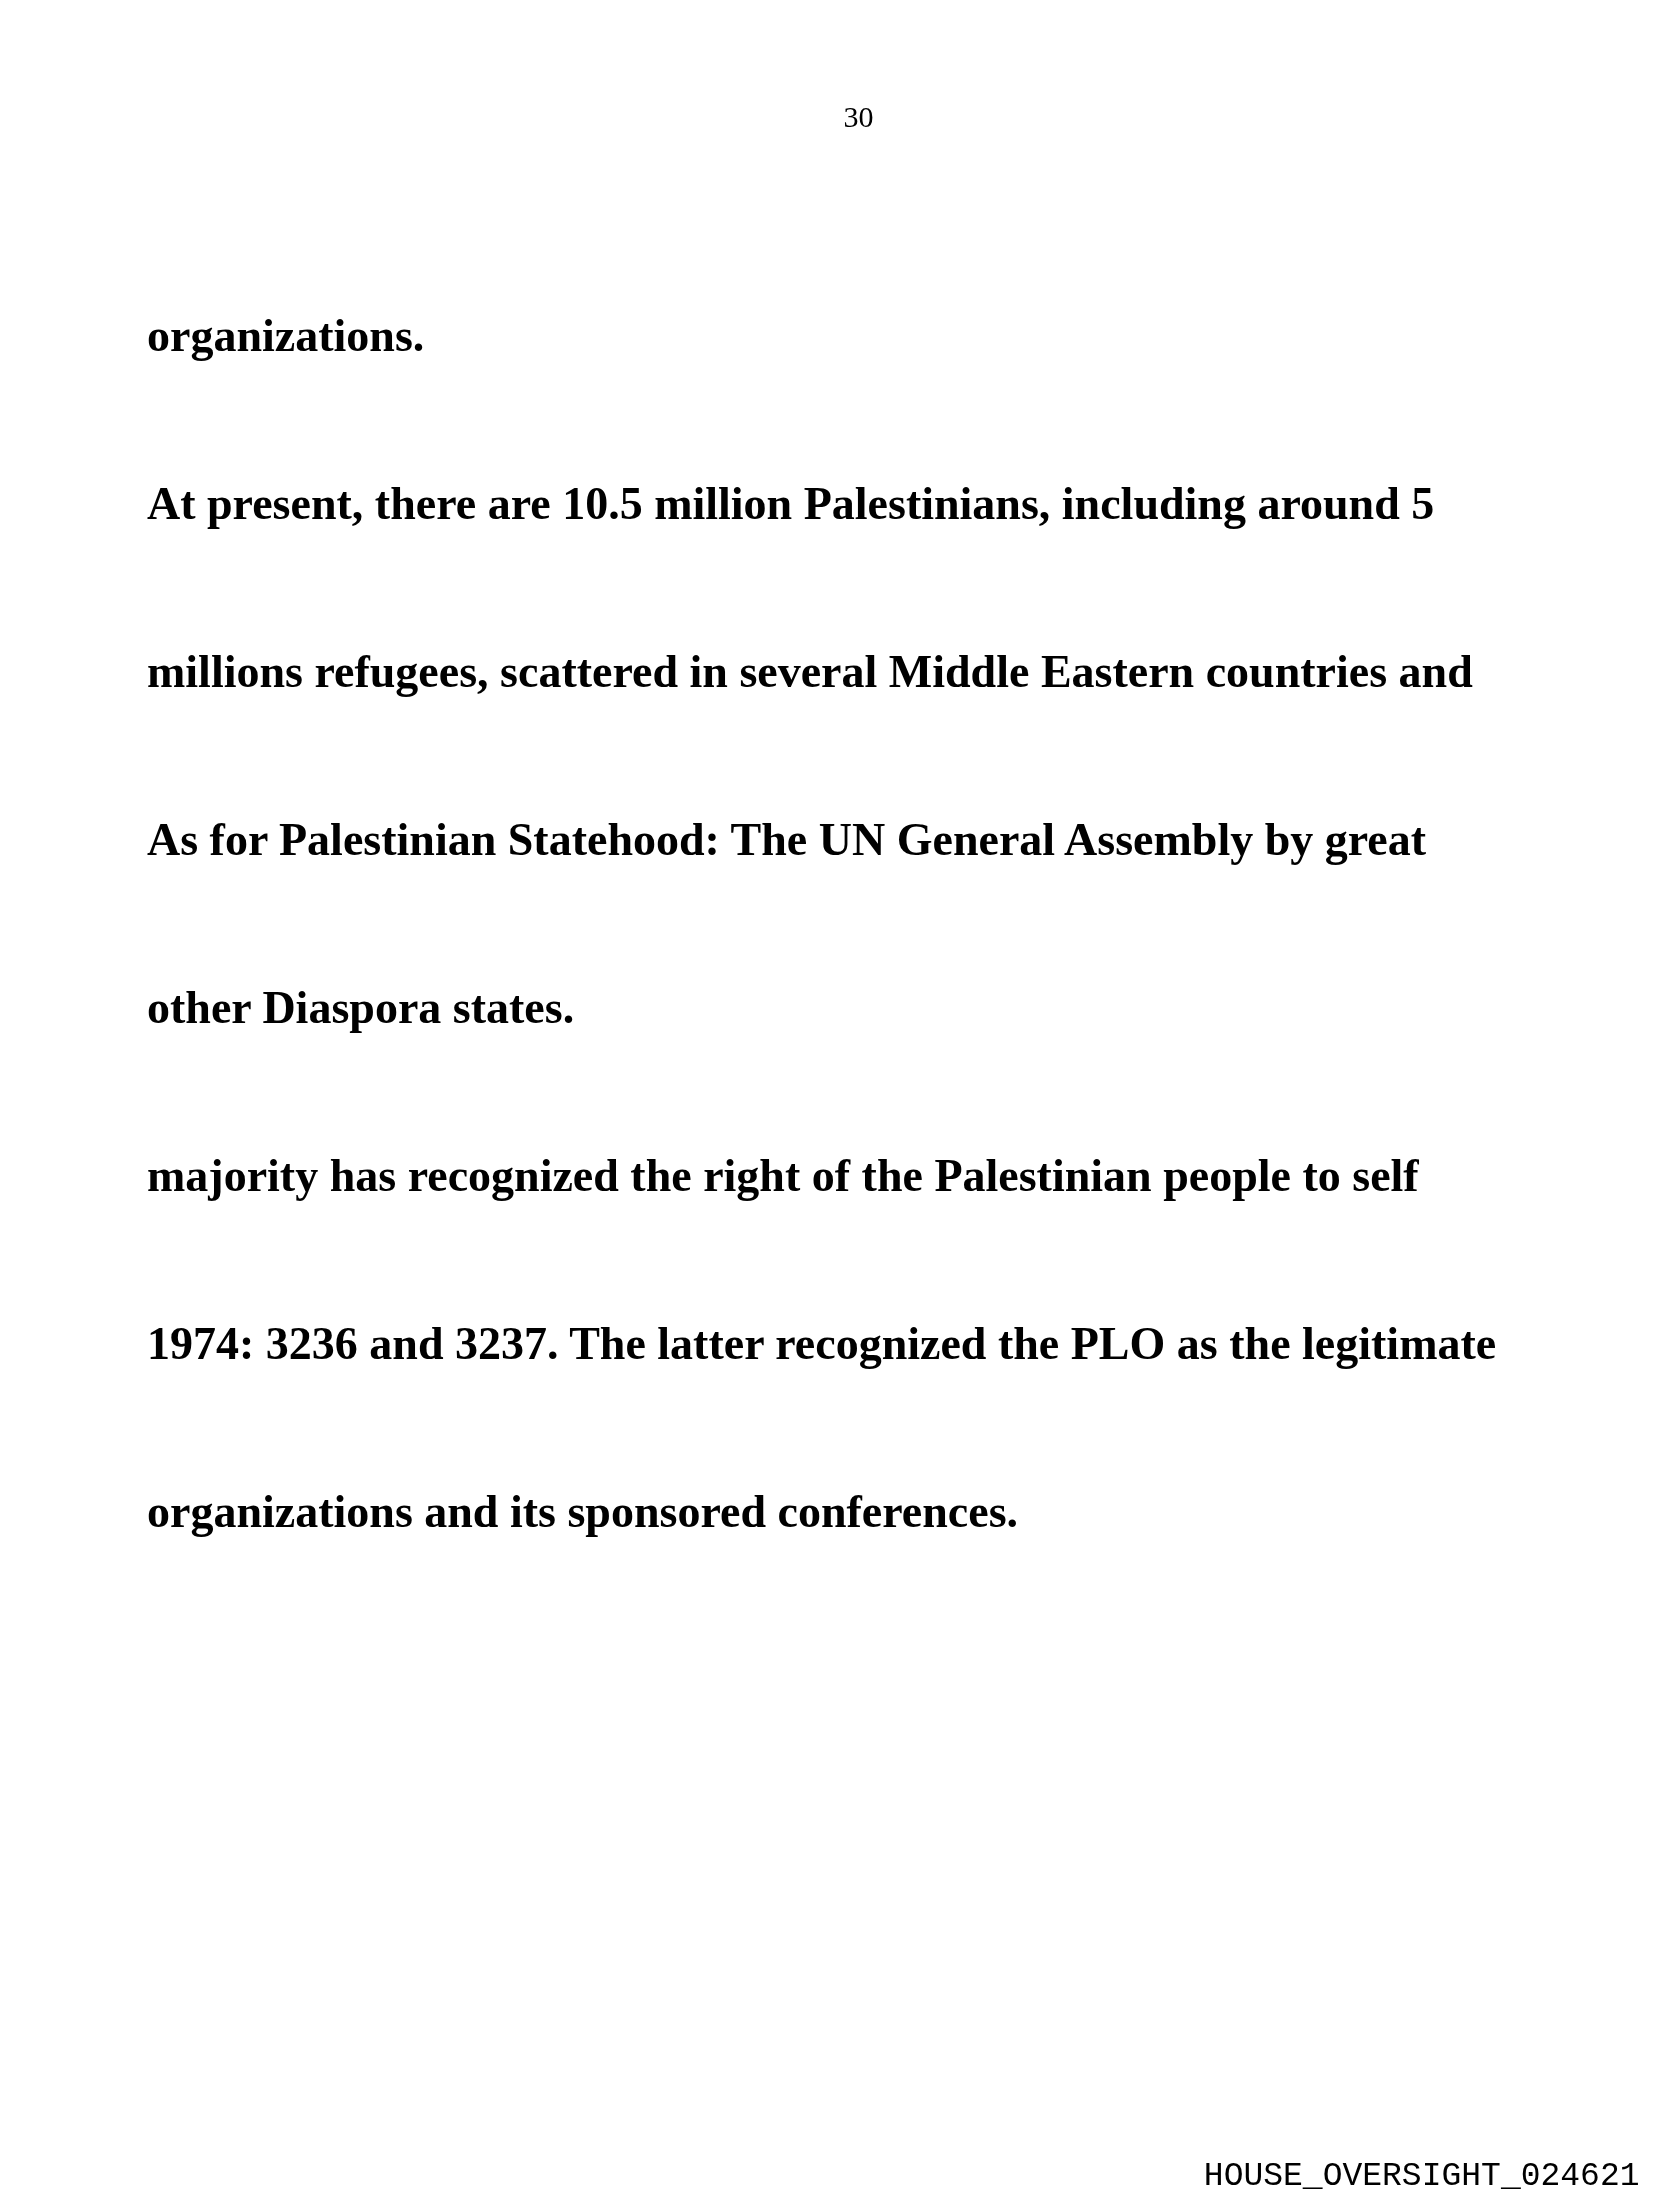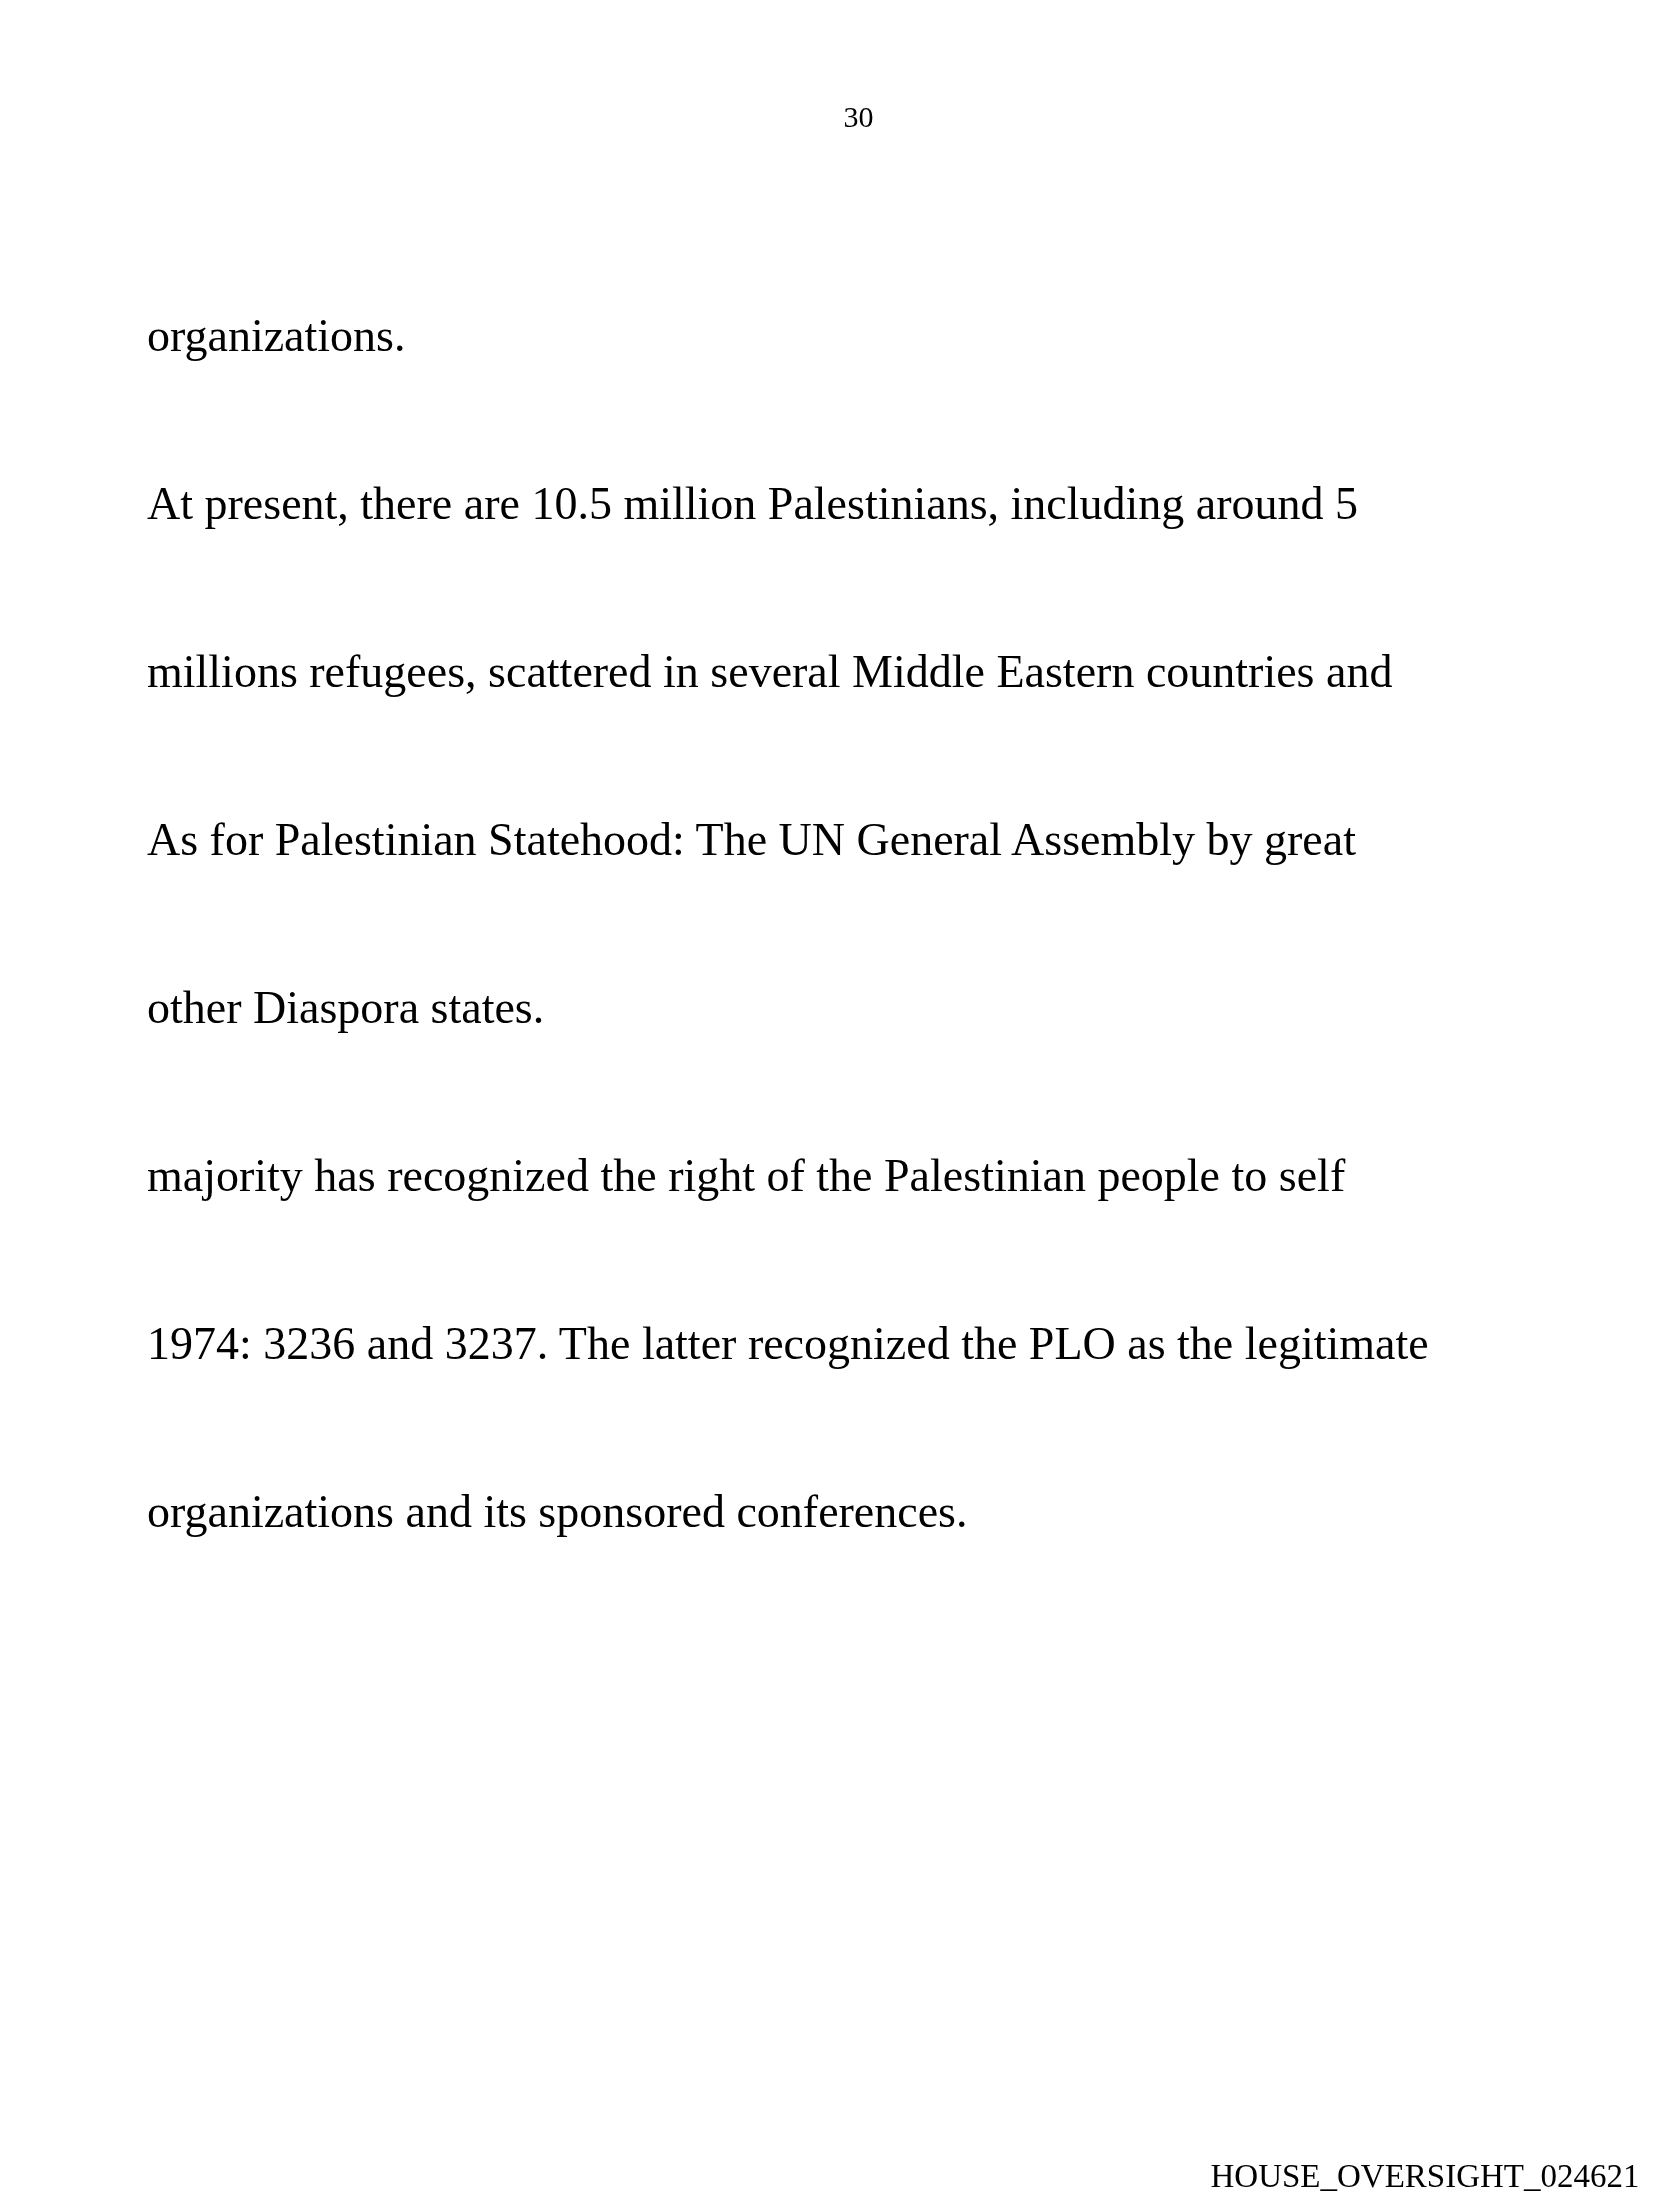--- a/index.html
+++ b/index.html
@@ -31,26 +31,27 @@
       left: 147px;
       width: 1440px;
       font-family: "Liberation Serif", "DejaVu Serif", serif;
       font-size: 46px;
       line-height: 56px;
       white-space: pre;
     }
     .body-text .line {
       display: block;
       height: 56px;
+      font-weight: bold;
     }
     .bates {
       position: absolute;
       right: 29.5px;
       top: 2157px;
-      font-family: Liberation Serif, serif;
+      font-family: Liberation Mono, monospace;
       font-size: 33px;
       line-height: 39px;
       letter-spacing: 0px;
     }
   </style>
 </head>
 <body>
 
 <div class="page-number">30</div>
 

